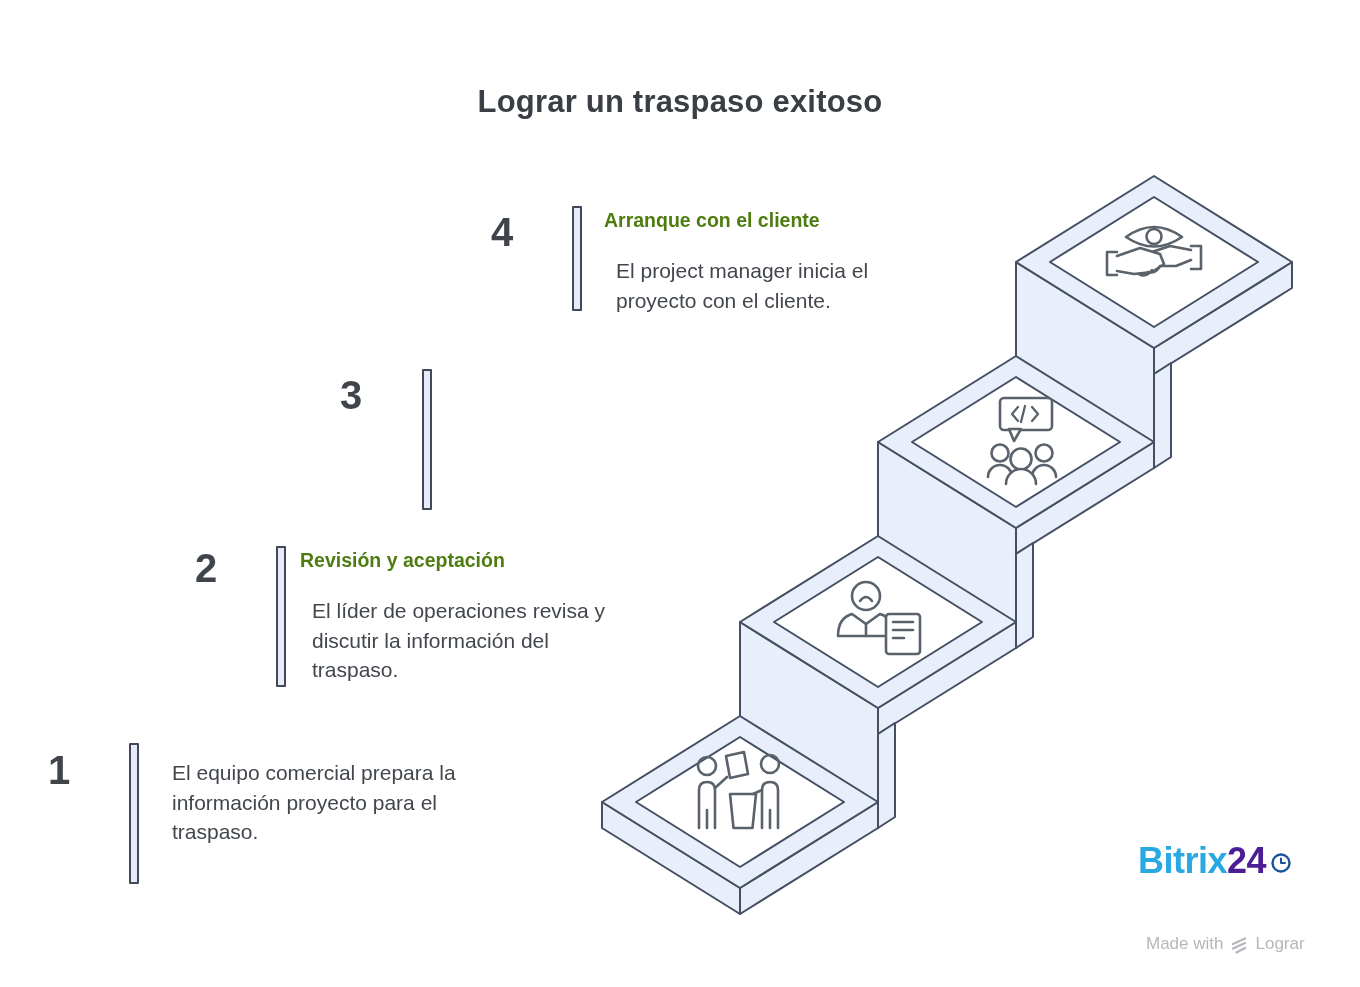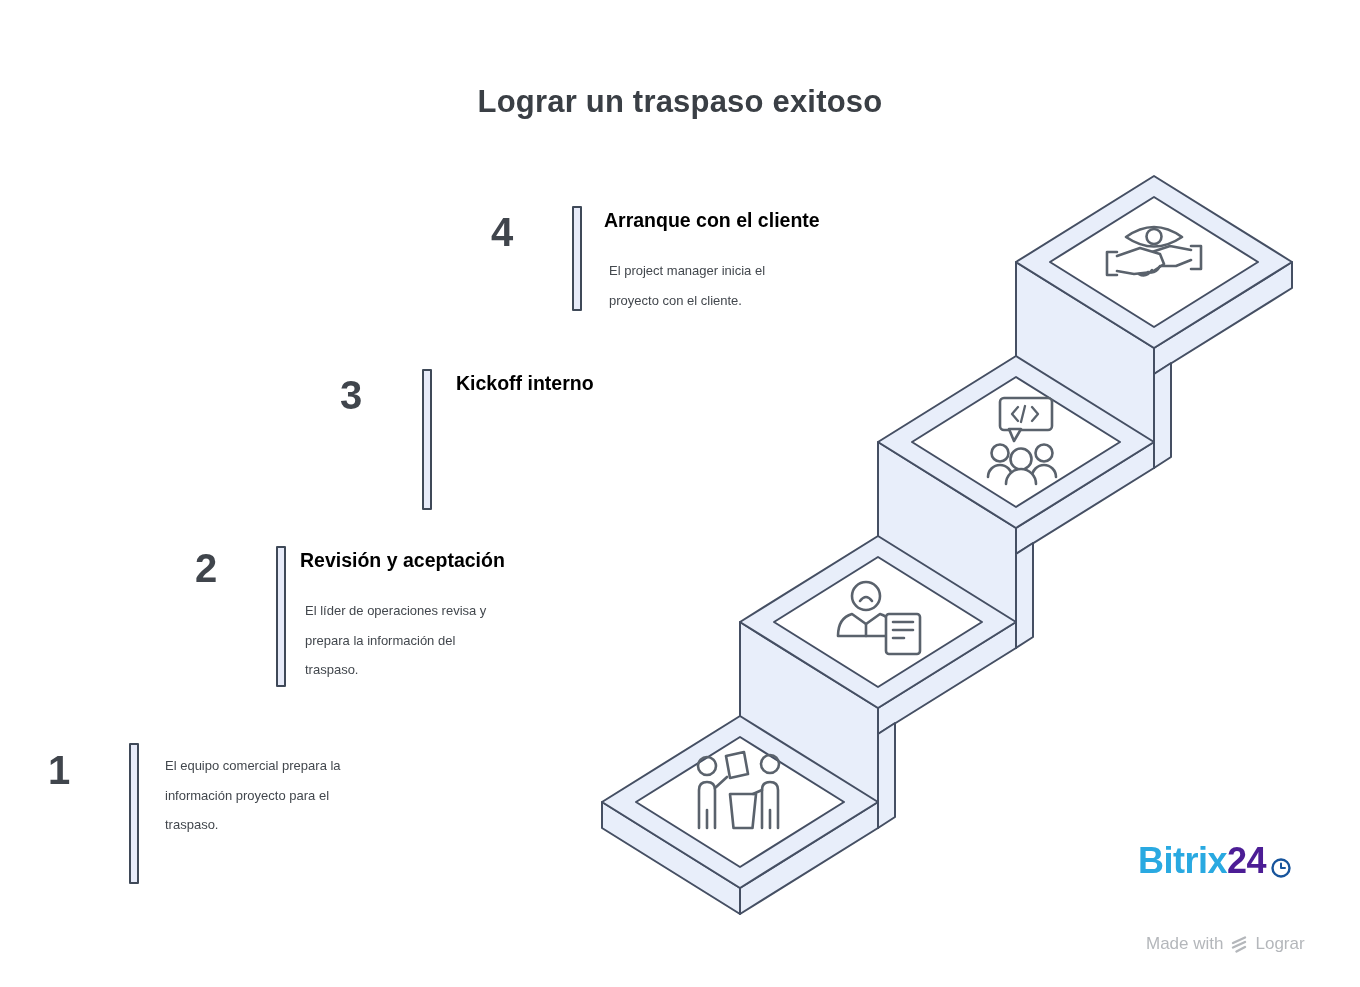--- a/index.html
+++ b/index.html
@@ -15,31 +15,31 @@
   .step-block{position:absolute;}
   .step-number{
     position:absolute;width:44px;text-align:center;
     font-size:40px;font-weight:700;color:#40454c;line-height:44px;
   }
   .step-bar{
     position:absolute;width:10px;background:#e7ebf9;border:2px solid #3f4958;border-radius:1px;
     box-sizing:border-box;
   }
   .step-text{position:absolute;}
-  .step-title{font-size:19.5px;font-weight:700;color:#000000;line-height:24px;margin:0 0 24px 0;}
-  .step-desc{font-size:13px;font-weight:400;color:#42474d;line-height:29.5px;white-space:pre-line;margin:5px;}
+  .step-title{font-size:19.5px;font-weight:700;color:#4d7c0f;line-height:24px;margin:0 0 24px 0;}
+  .step-desc{font-size:21px;font-weight:400;color:#42474d;line-height:29.5px;white-space:pre-line;margin:12px;}
   .brand{
-    position:absolute;left:1138px;top:843px;display:flex;align-items:flex-end;
+    position:absolute;left:1138px;top:843px;display:flex;align-items:center;
     font-size:36px;font-weight:700;letter-spacing:-.5px;line-height:36px;
   }
   .brand .light{color:#29a9e1;}
   .brand .dark{color:#4c1d95;}
   .brand svg{margin-left:4px;margin-top:3px;}
   .watermark{
-    position:absolute;left:1146px;top:934px;display:flex;align-items:center;gap:7px;
+    position:absolute;left:1146px;top:934px;display:flex;align-items:flex-end;gap:7px;
     font-size:17px;color:#b4b7bb;font-weight:400;
   }
 </style>
 </head>
 <body>
 
 <div class="canvas">
 
   <div class="diagram-title">Lograr un traspaso exitoso</div>
 
@@ -136,31 +136,30 @@
       <p class="step-title">Arranque con el cliente</p>
       <p class="step-desc">El project manager inicia el
 proyecto con el cliente.</p>
     </div>
   </div>
 
   <div class="step-block">
     <div class="step-number" style="left:329px;top:373px">3</div>
     <div class="step-bar" style="left:422px;top:369px;height:141px"></div>
     <div class="step-text" style="left:456px;top:371px;width:372px">
-      <p class="step-title">Kickoff interno</p>
     </div>
   </div>
 
   <div class="step-block">
     <div class="step-number" style="left:184px;top:546px">2</div>
     <div class="step-bar" style="left:276px;top:546px;height:141px"></div>
     <div class="step-text" style="left:300px;top:548px;width:352px">
       <p class="step-title">Revisión y aceptación</p>
       <p class="step-desc">El líder de operaciones revisa y
-prepara la información del
+discutir la información del
 traspaso.</p>
     </div>
   </div>
 
   <div class="step-block">
     <div class="step-number" style="left:37px;top:748px">1</div>
     <div class="step-bar" style="left:129px;top:743px;height:141px"></div>
     <div class="step-text" style="left:160px;top:746px;width:348px">
       <p class="step-desc">El equipo comercial prepara la
 información proyecto para el

